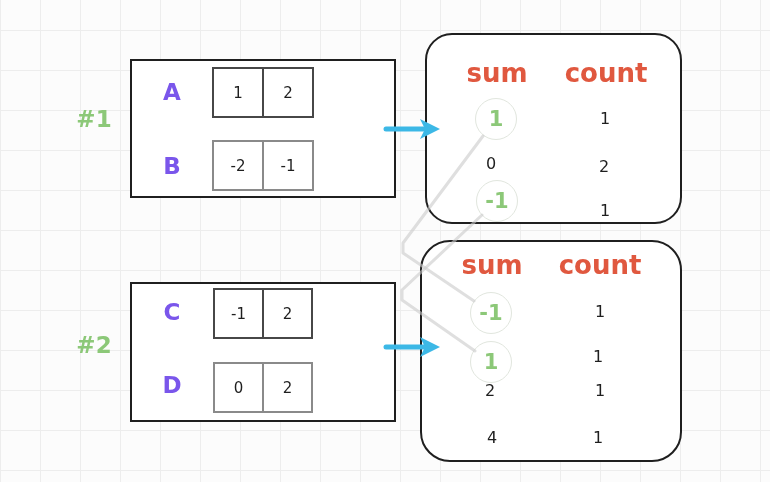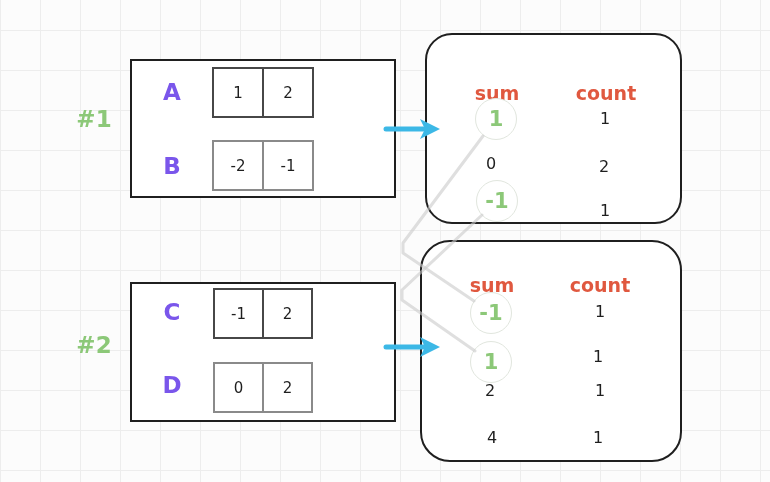--- a/index.html
+++ b/index.html
@@ -27,21 +27,21 @@
   .cells{position:absolute;display:flex;background:#fff;box-sizing:border-box;}
   .cell{flex:1;display:flex;align-items:center;justify-content:center;
         font-size:15px;color:#1f1f1f;}
   .cells.dark{border:2px solid #474747;}
   .cells.dark .cell + .cell{border-left:2px solid #474747;}
   .cells.gray{border:2px solid #8a8a8a;}
   .cells.gray .cell + .cell{border-left:2px solid #8a8a8a;}
 
   
   .mapbox{position:absolute;border:2px solid #1f1f1f;background:#fff;box-sizing:border-box;}
-  .hdr{position:absolute;color:#e0583f;font-size:19px;font-weight:bold;margin-top:20px;}
+  .hdr{position:absolute;color:#e0583f;font-size:26px;font-weight:bold;}
   .val{position:absolute;color:#1f1f1f;font-size:16px;}
   .circle{
     position:absolute;width:42px;height:42px;border-radius:50%;
     border:1.5px solid #e1e6de;background:#fff;box-sizing:border-box;
     display:flex;align-items:center;justify-content:center;
     transform:translate(-50%,-50%);
   }
   .cval{color:#8cc878;font-size:21px;font-weight:bold;}
 
   .overlay{position:absolute;left:0;top:0;width:770px;height:482px;pointer-events:none;}

